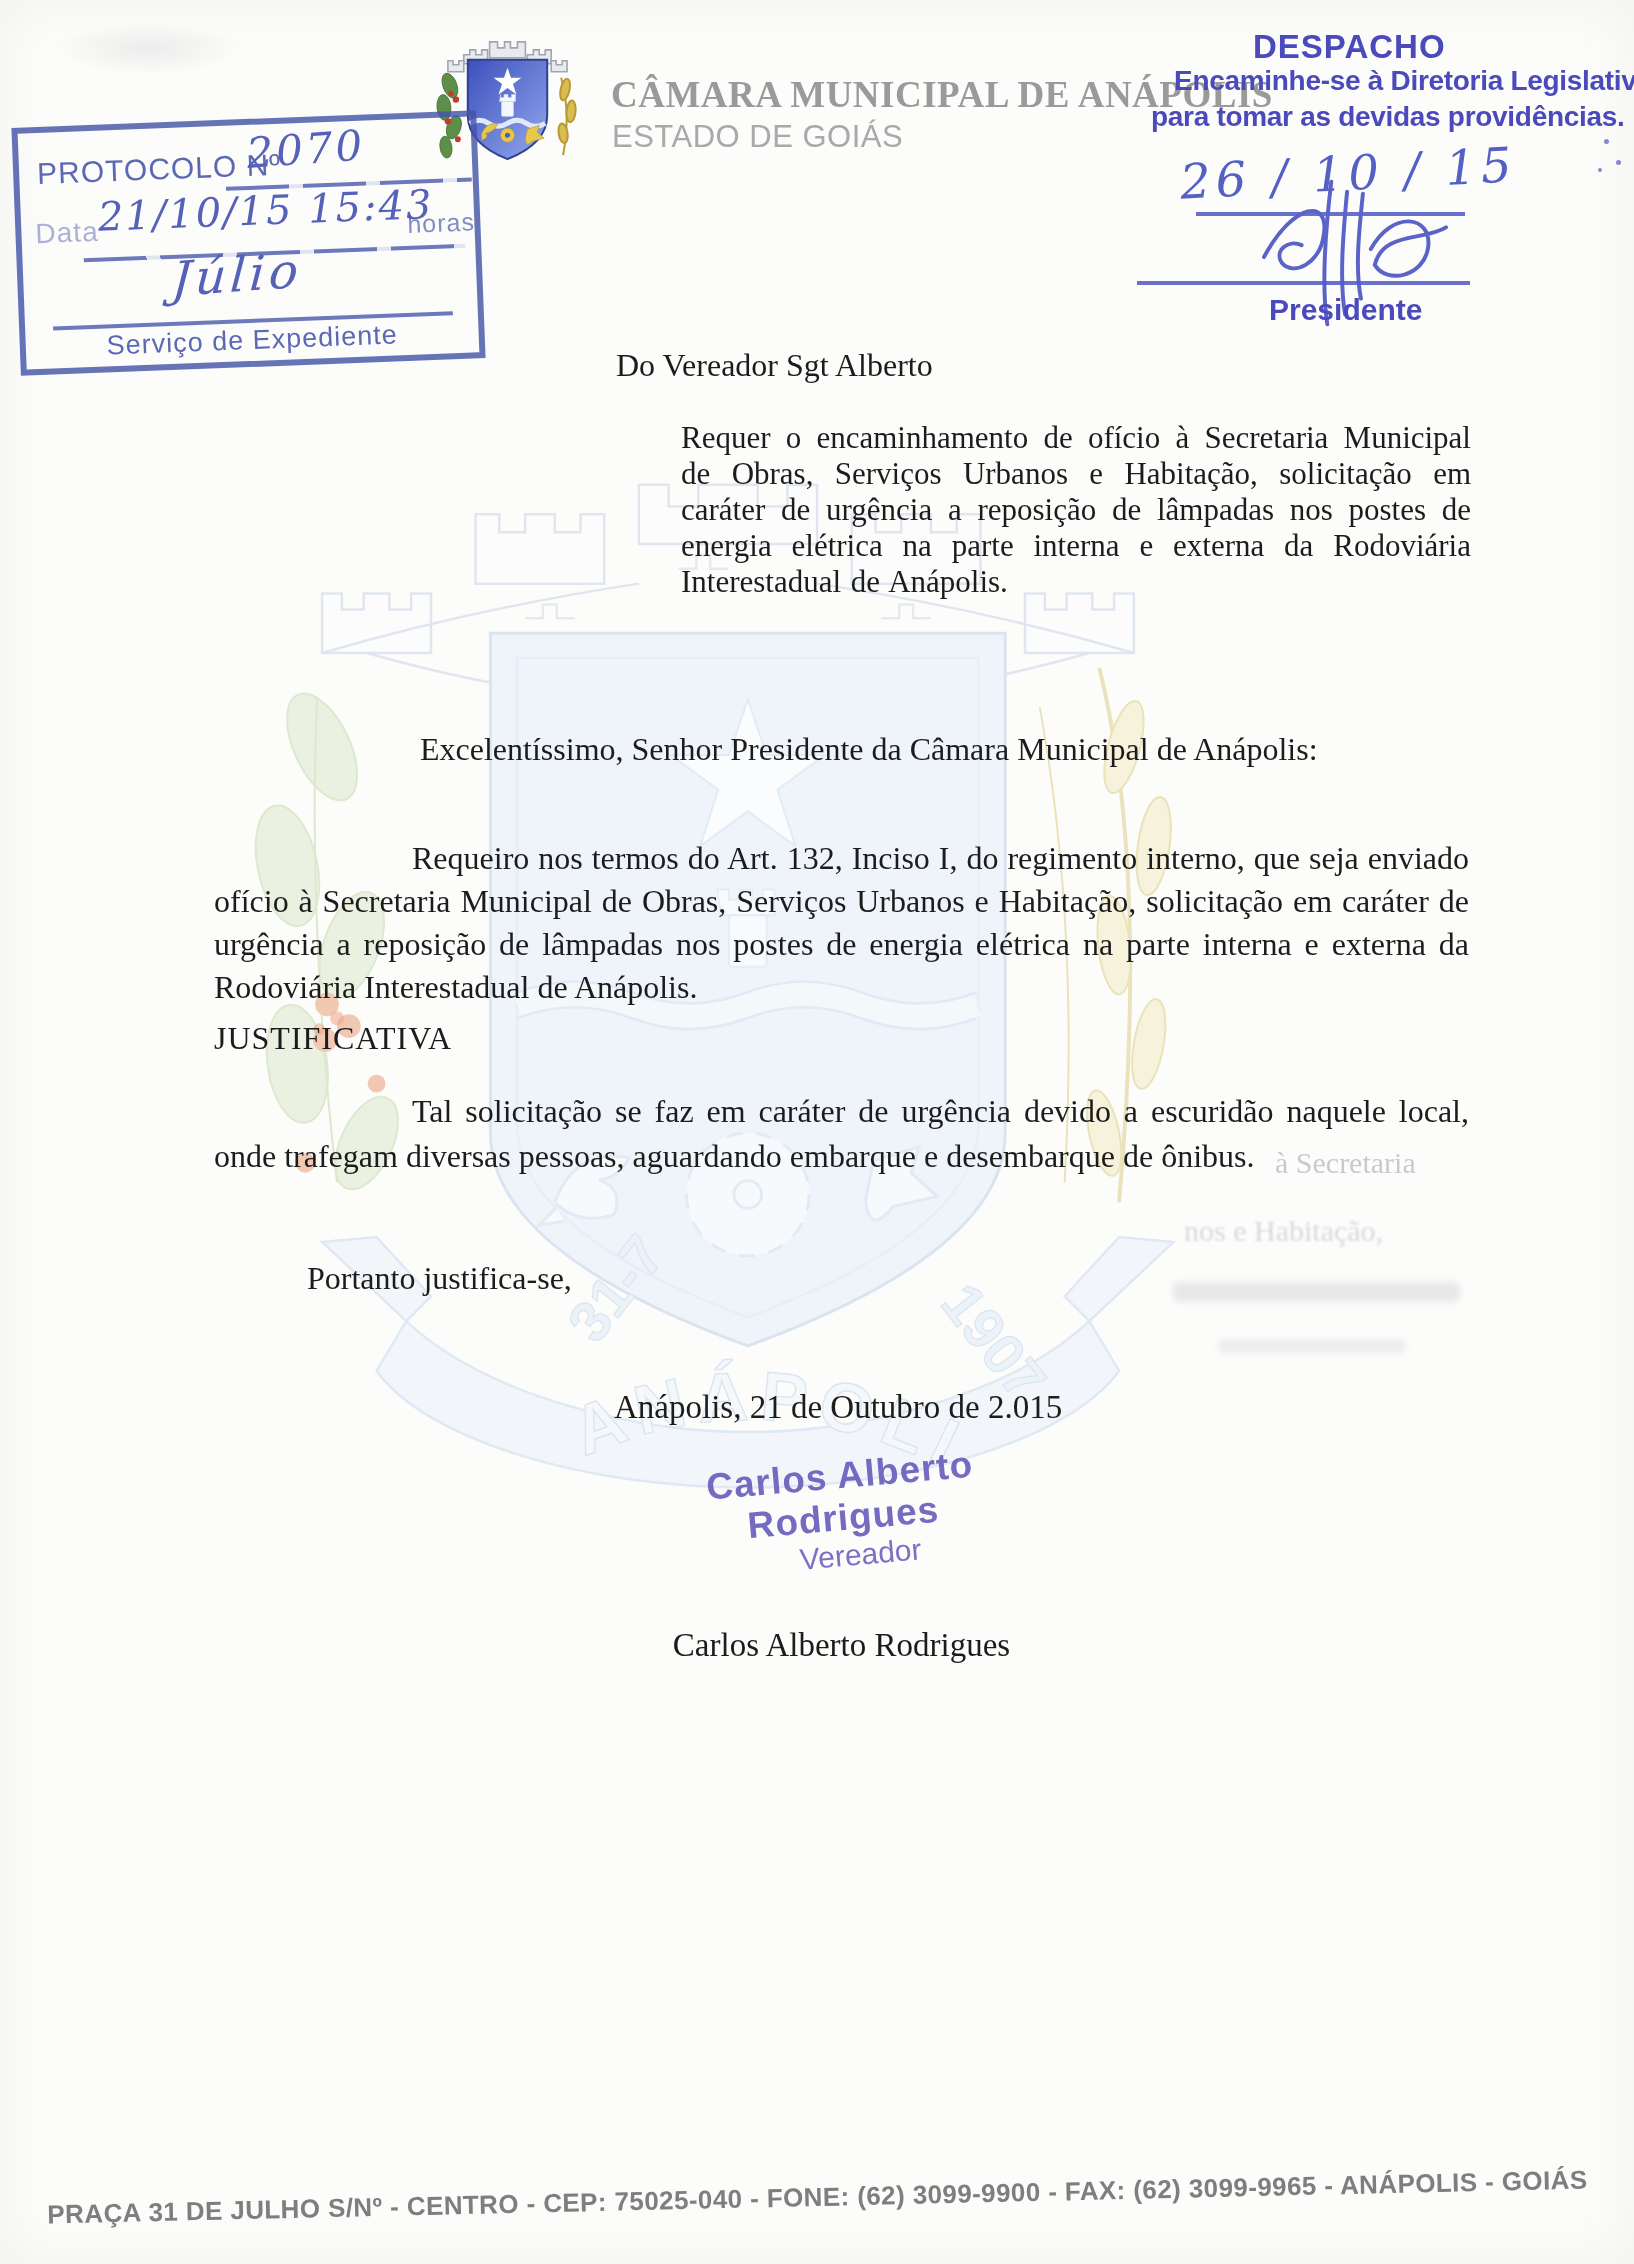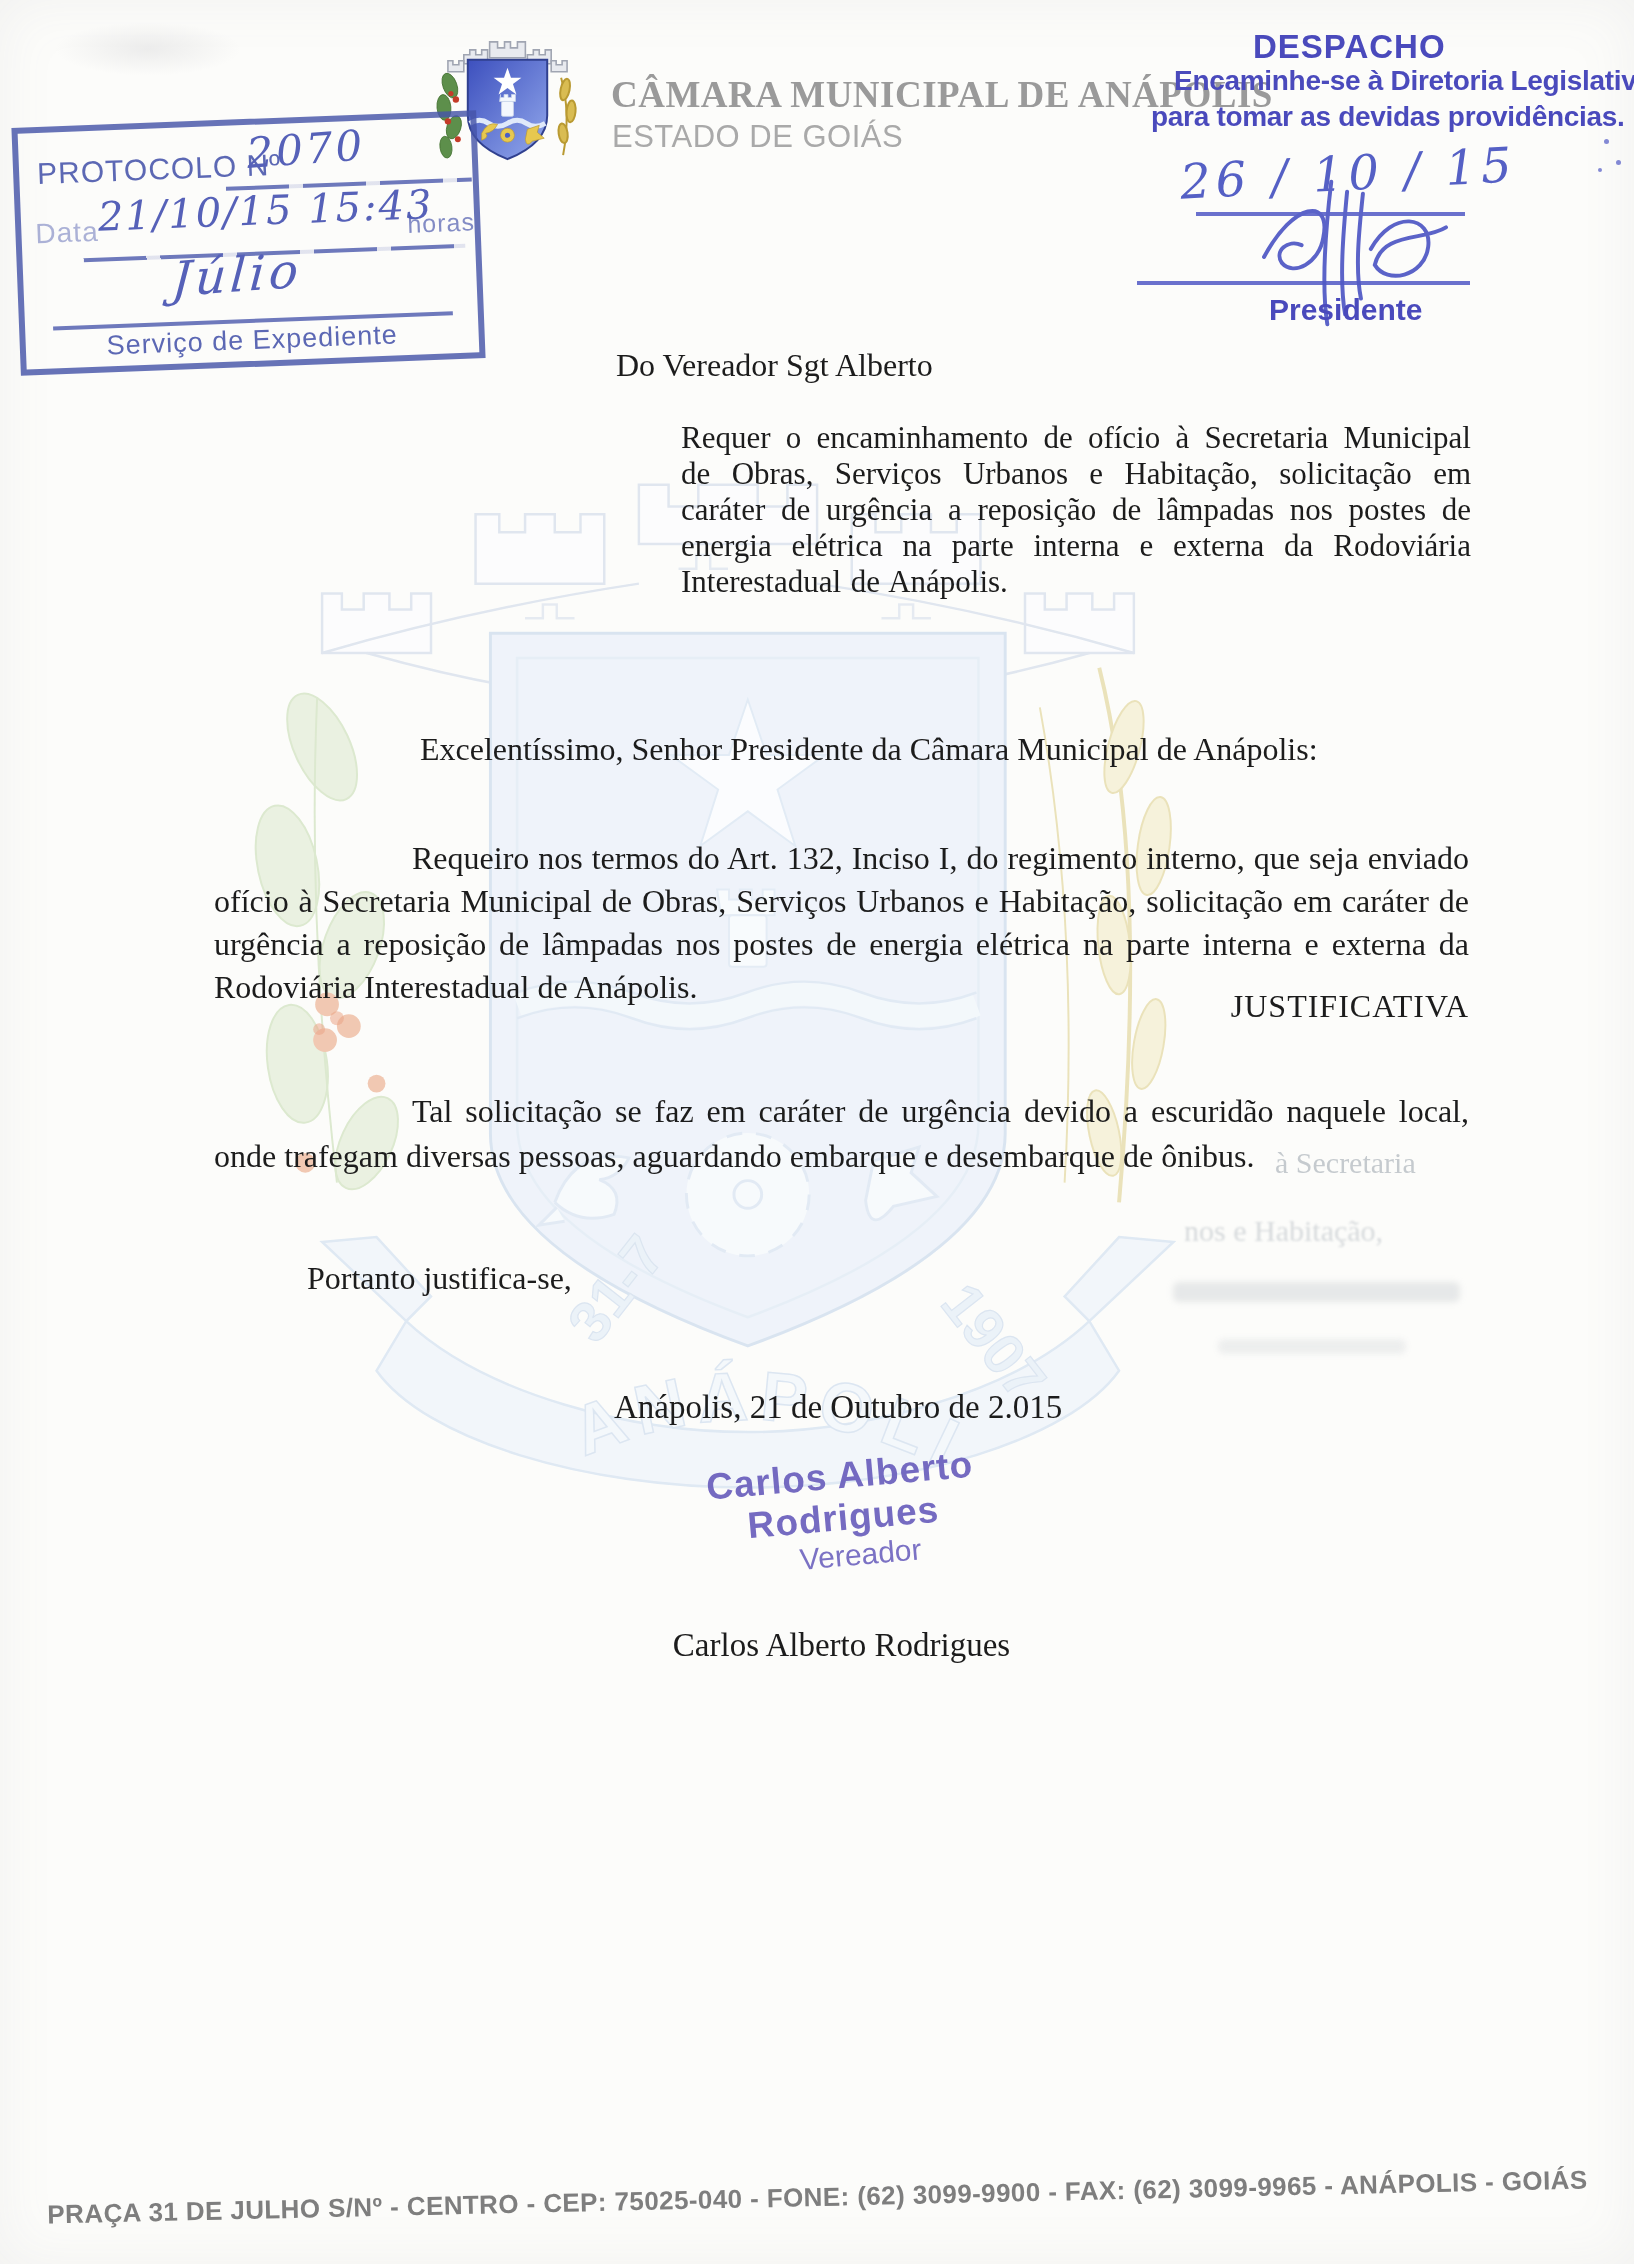--- a/index.html
+++ b/index.html
@@ -238,21 +238,21 @@
   <div class="abs speck" style="left:1598px; top:168px; width:4px; height:4px;"></div>
 
   <div class="abs doc" style="left:616px; top:347px; font-size:32px;">Do Vereador Sgt Alberto</div>
 
   <div class="abs doc" style="left:420px; top:731px; font-size:32px;">Excelentíssimo, Senhor Presidente da Câmara Municipal de Anápolis:</div>
 
   <div class="abs doc just" style="left:681px; top:420px; width:790px; font-size:31px; line-height:36px; word-spacing:2px;">Requer o encaminhamento de ofício à Secretaria Municipal de Obras, Serviços Urbanos e Habitação, solicitação em caráter de urgência a reposição de lâmpadas nos postes de energia elétrica na parte interna e externa da Rodoviária Interestadual de Anápolis.</div>
 
   <div class="abs doc just" style="left:214px; top:837px; width:1255px; font-size:32px; line-height:43px; text-indent:198px;">Requeiro nos termos do Art. 132, Inciso I, do regimento interno, que seja enviado ofício à Secretaria Municipal de Obras, Serviços Urbanos e Habitação, solicitação em caráter de urgência a reposição de lâmpadas nos postes de energia elétrica na parte interna e externa da Rodoviária Interestadual de Anápolis.</div>
 
-  <div class="abs doc" style="left:214px; top:988px; width:1255px; text-align:right; font-size:32px; letter-spacing:1px;font-family:Liberation Serif, serif;">JUSTIFICATIVA</div>
+  <div class="abs doc" style="left:214px; top:1020px; width:1255px; text-align:left; font-size:32px; letter-spacing:1px;font-family:Liberation Serif, serif;">JUSTIFICATIVA</div>
 
   <div class="abs doc just" style="left:214px; top:1089px; width:1255px; font-size:32px; line-height:45px; text-indent:198px;">Tal solicitação se faz em caráter de urgência devido a escuridão naquele local, onde trafegam diversas pessoas, aguardando embarque e desembarque de ônibus.</div>
 
   <div class="abs doc" style="left:307px; top:1228px; font-size:32px;margin-top:32px;">Portanto justifica-se,</div>
 
   <div class="abs ghost" style="left:1275px; top:1146px; font-size:30px; opacity:.55; filter:blur(0.4px);">à Secretaria</div>
   <div class="abs ghost" style="left:1184px; top:1214px; font-size:30px; opacity:.38; filter:blur(0.9px);">nos  e  Habitação,</div>
   <div class="abs blur-bar" style="left:1173px; top:1282px; width:287px; height:20px;"></div>
   <div class="abs blur-bar" style="left:1218px; top:1339px; width:188px; height:15px; opacity:.7;"></div>
 

